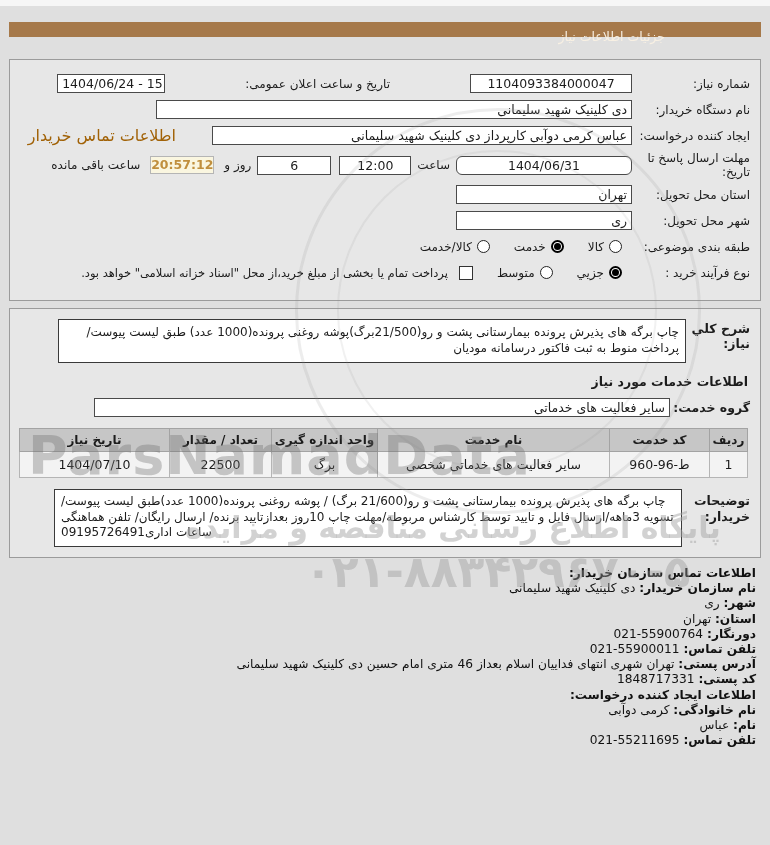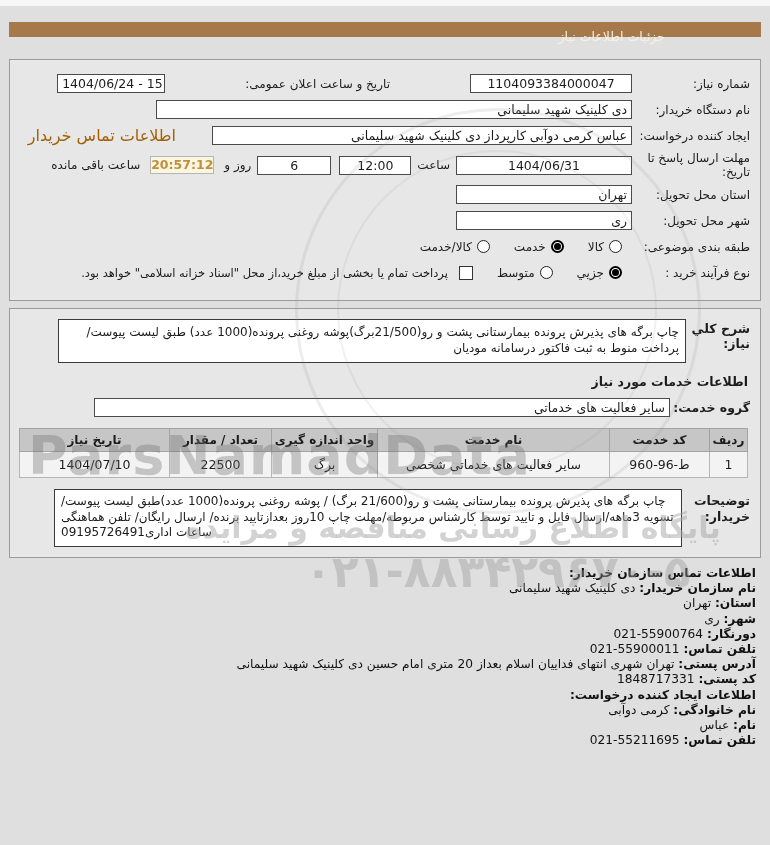--- a/index.html
+++ b/index.html
@@ -26,21 +26,21 @@
   .inp{
     background:#fff;border:1px solid #4a4a4a;height:17px;line-height:17px;
     font-size:12.5px;padding:0 4px;box-sizing:content-box;overflow:hidden;white-space:nowrap;
   }
   .ltr{direction:ltr;unicode-bidi:isolate;}
   .center{text-align:center;}
   .w-need{width:152px;}
   .w-announce{width:98px;}
   .w-wide{width:466px;}
   .w-creator{width:410px;}
-  .w-date{width:166px;}
+  .w-date{width:166px;border-radius:6px;}
   .w-hour{width:62px;}
   .w-days{width:64px;}
   .w-region{width:166px;}
   .lbl2{margin-right:80px;}
   .inp-announce{margin-right:80px;}
   .link{color:#a16207;font-size:16px;margin-right:36px;cursor:pointer;}
   .small-lbl{margin:0 6px;}
   .timer{
     background:#faf6e0;border:1px solid #b5b5b5;color:#c08f3e;font-weight:bold;
     width:62px;height:16px;line-height:16px;text-align:center;font-size:12.5px;margin:0 4px 0 4px;
@@ -214,25 +214,25 @@
 
   <div class="remarks-row">
     <div class="remarks-lbl">توضیحات خریدار:</div>
     <div class="txtbox remarks-box">چاپ برگه های پذیرش پرونده بیمارستانی پشت و رو(21/600 برگ) / پوشه روغنی پرونده(1000 عدد)طبق لیست پیوست/تسویه 3ماهه/ارسال فایل و تایید توسط کارشناس مربوطه/مهلت چاپ 10روز بعدازتایید برنده/ ارسال رایگان/ تلفن هماهنگی ساعات اداری09195726491</div>
   </div>
 </div>
 
 <div class="contact">
   <div class="line b">اطلاعات تماس سازمان خریدار:</div>
   <div class="line"><b>نام سازمان خریدار:</b> <span>دی کلینیک شهید سلیمانی</span></div>
+  <div class="line"><b>شهر:</b> <span>ری</span></div>
   <div class="line"><b>استان:</b> <span>تهران</span></div>
-  <div class="line"><b>شهر:</b> <span>ری</span></div>
   <div class="line"><b>دورنگار:</b> <span>55900764-021</span></div>
   <div class="line"><b>تلفن تماس:</b> <span>55900011-021</span></div>
-  <div class="line"><b>آدرس پستی:</b> <span>تهران شهری انتهای فداییان اسلام بعداز 20 متری امام حسین دی کلینیک شهید سلیمانی</span></div>
+  <div class="line"><b>آدرس پستی:</b> <span>تهران شهری انتهای فداییان اسلام بعداز 46 متری امام حسین دی کلینیک شهید سلیمانی</span></div>
   <div class="line"><b>کد پستی:</b> <span>1848717331</span></div>
   <div class="line b">اطلاعات ایجاد کننده درخواست:</div>
   <div class="line"><b>نام خانوادگی:</b> <span>کرمی دوآبی</span></div>
   <div class="line"><b>نام:</b> <span>عباس</span></div>
   <div class="line"><b>تلفن تماس:</b> <span>55211695-021</span></div>
 </div>
 
 <div class="wm wm-circle1"></div>
 <div class="wm wm-circle2"></div>
 <div class="wm wm-brand">ParsNamadData</div>

